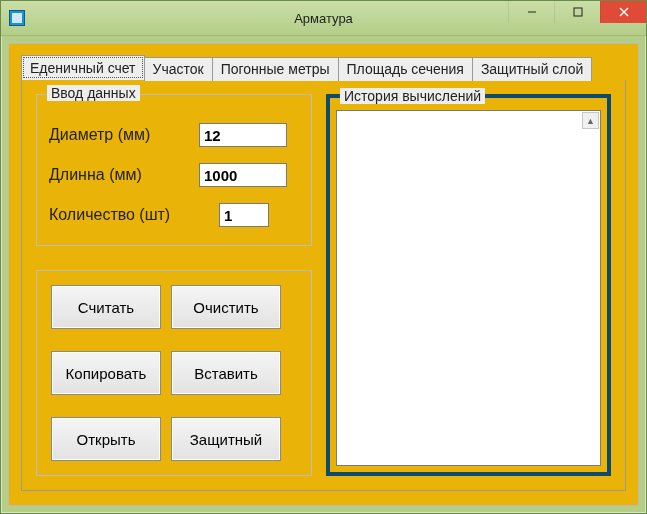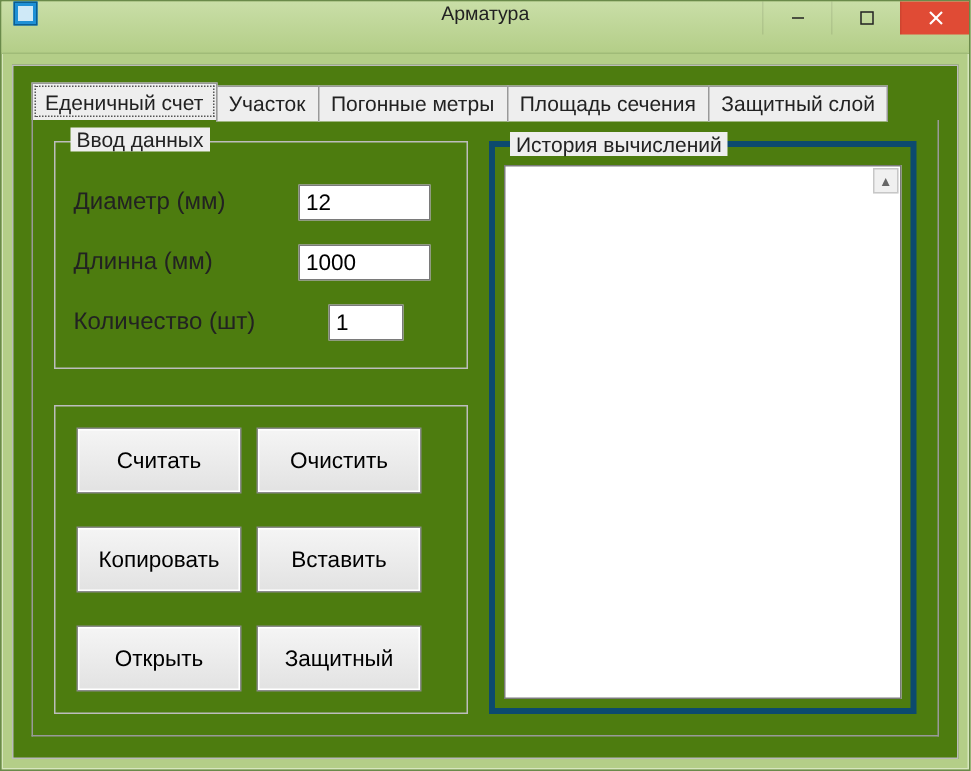--- a/index.html
+++ b/index.html
@@ -13,21 +13,21 @@
   }
   .window {
     width: 647px; height: 514px;
     background: #b4ce88;
     border: 1px solid #6a8a4a;
     display: flex; flex-direction: column;
     box-shadow: inset 0 0 0 1px #d7e6be;
   }
   .titlebar {
     height: 40px;
-    display: flex; align-items: flex-start;
+    display: flex; align-items: center;
     position: relative;
     background: linear-gradient(#c9dea7, #b4ce88);
     border-bottom: 1px solid #a0bb78;
   }
   .title {
     position: absolute; left: 0; right: 0;
     text-align: center;
     color: #222;
     font-size: 13px;
     pointer-events: none;
@@ -57,21 +57,21 @@
   }
   .win-btn svg { display: block; }
   .win-close {
     background: #e04b35;
     color: #fff;
   }
 
   .client {
     flex: 1;
     margin: 7px;
-    background: #4d7c0f;
+    background: #eab308;
     border: 1px solid #bbb;
     padding: 12px 12px 14px 12px;
     display: flex; flex-direction: column;
   }
   .tabs {
     display: flex;
     align-items: flex-end;
     height: 24px;
     position: relative;
   }
@@ -129,20 +129,21 @@
     color: #222;
   }
   .field-input {
     width: 88px;
     height: 24px;
     border: 1px solid #7a7a7a;
     background: #fff;
     font-size: 15px;
     padding: 1px 4px;
     outline: none;
+    font-weight: bold;
   }
   .field-input.short { width: 50px; }
 
   .button-grid {
     display: grid;
     grid-template-columns: repeat(2, 110px);
     grid-auto-rows: 44px;
     gap: 22px 10px;
     justify-content: start;
   }

